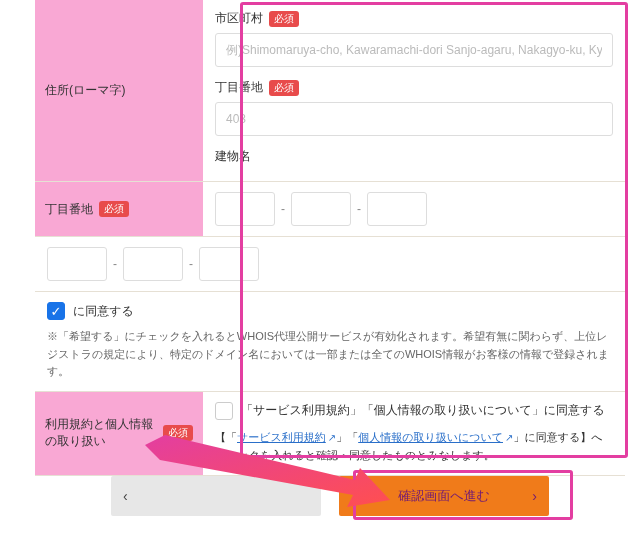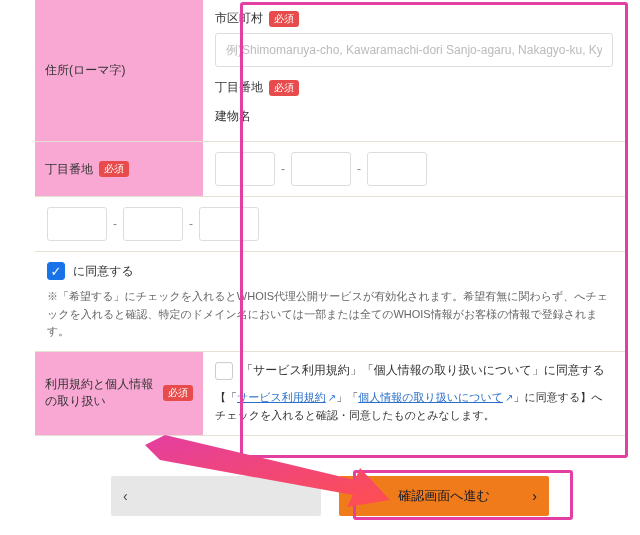--- a/index.html
+++ b/index.html
@@ -125,21 +125,21 @@
     border-radius: 2px;
     position: relative;
     cursor: pointer;
   }
   .btn-back {
     background: #e7e7e7;
     color: #444;
   }
   .btn-next {
     background: #f07b1a;
-    color: #0f172a;
+    color: #701a75;
   }
   .btn .chev {
     position: absolute;
     top: 50%;
     transform: translateY(-50%);
     font-size: 14px;
   }
   .btn-back .chev { left: 12px; }
   .btn-next .chev { right: 12px; }
 
@@ -168,20 +168,21 @@
           <span>市区町村</span>
           <span class="badge-req">必須</span>
         </div>
         <input class="text-input" placeholder="例)Shimomaruya-cho, Kawaramachi-dori Sanjo-agaru, Nakagyo-ku, Kyo" style="">
       </div>
       <div class="field-block">
         <div class="sub-label">
           <span>丁目番地</span>
           <span class="badge-req">必須</span>
         </div>
+        <input class="text-input" placeholder="403" style="">
       </div>
       <div class="field-block">
         <div class="sub-label">
           <span>建物名</span>
         </div>
       </div>
     </div>
   </div>
 
   <div class="row">
@@ -211,21 +212,21 @@
       </div>
     </div>
   </div>
 
   <div class="row">
     <div class="field-cell">
       <div class="chk-row">
         <span class="chk checked">✓</span>
         <span>に同意する</span>
       </div>
-      <div class="note">※「希望する」にチェックを入れるとWHOIS代理公開サービスが有効化されます。希望有無に関わらず、へチェックを入れると確認、特定のドメイン名においては一部または全てのWHOIS情報がお客様の情報で登録されます。</div>
+      <div class="note">※「希望する」にチェックを入れるとWHOIS代理公開サービスが有効化されます。希望有無に関わらず、上位レジストラの規定により、特定のドメイン名においては一部または全てのWHOIS情報がお客様の情報で登録されます。</div>
     </div>
   </div>
 
   <div class="row">
     <div class="label-cell">
       <span>利用規約と個人情報の取り扱い</span>
       <span class="badge-req">必須</span>
     </div>
     <div class="field-cell">
       <div class="chk-row">

